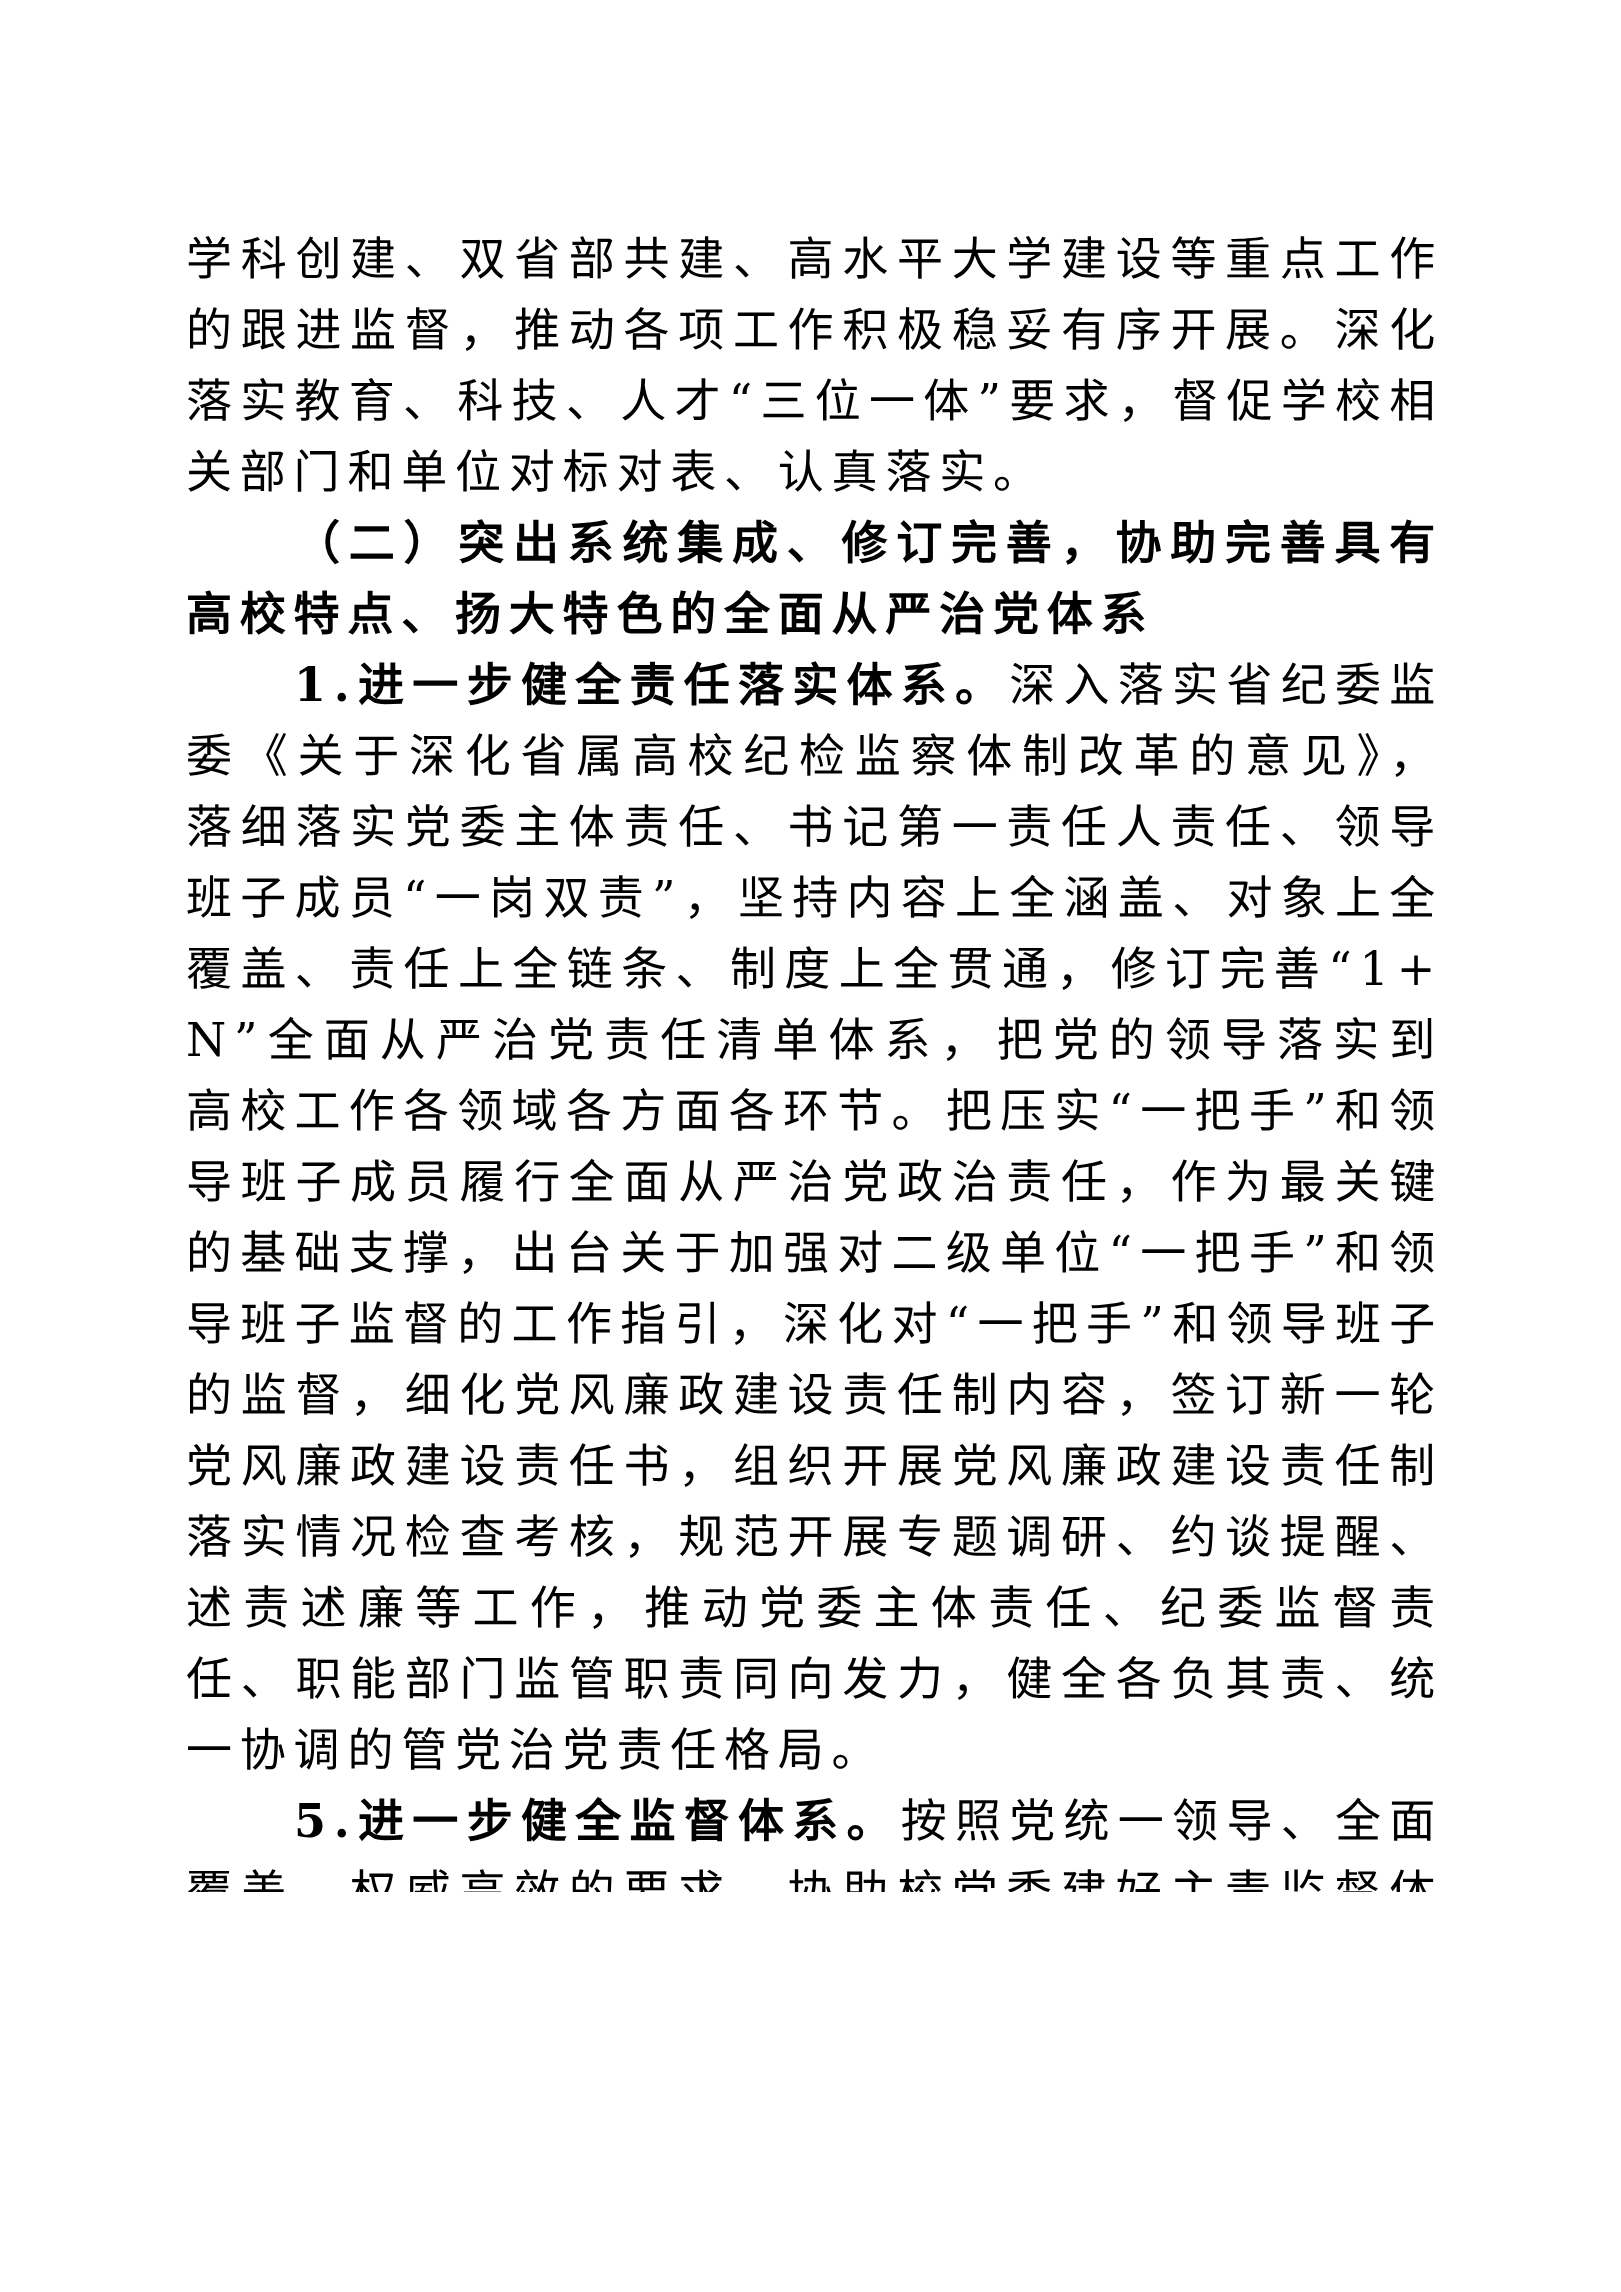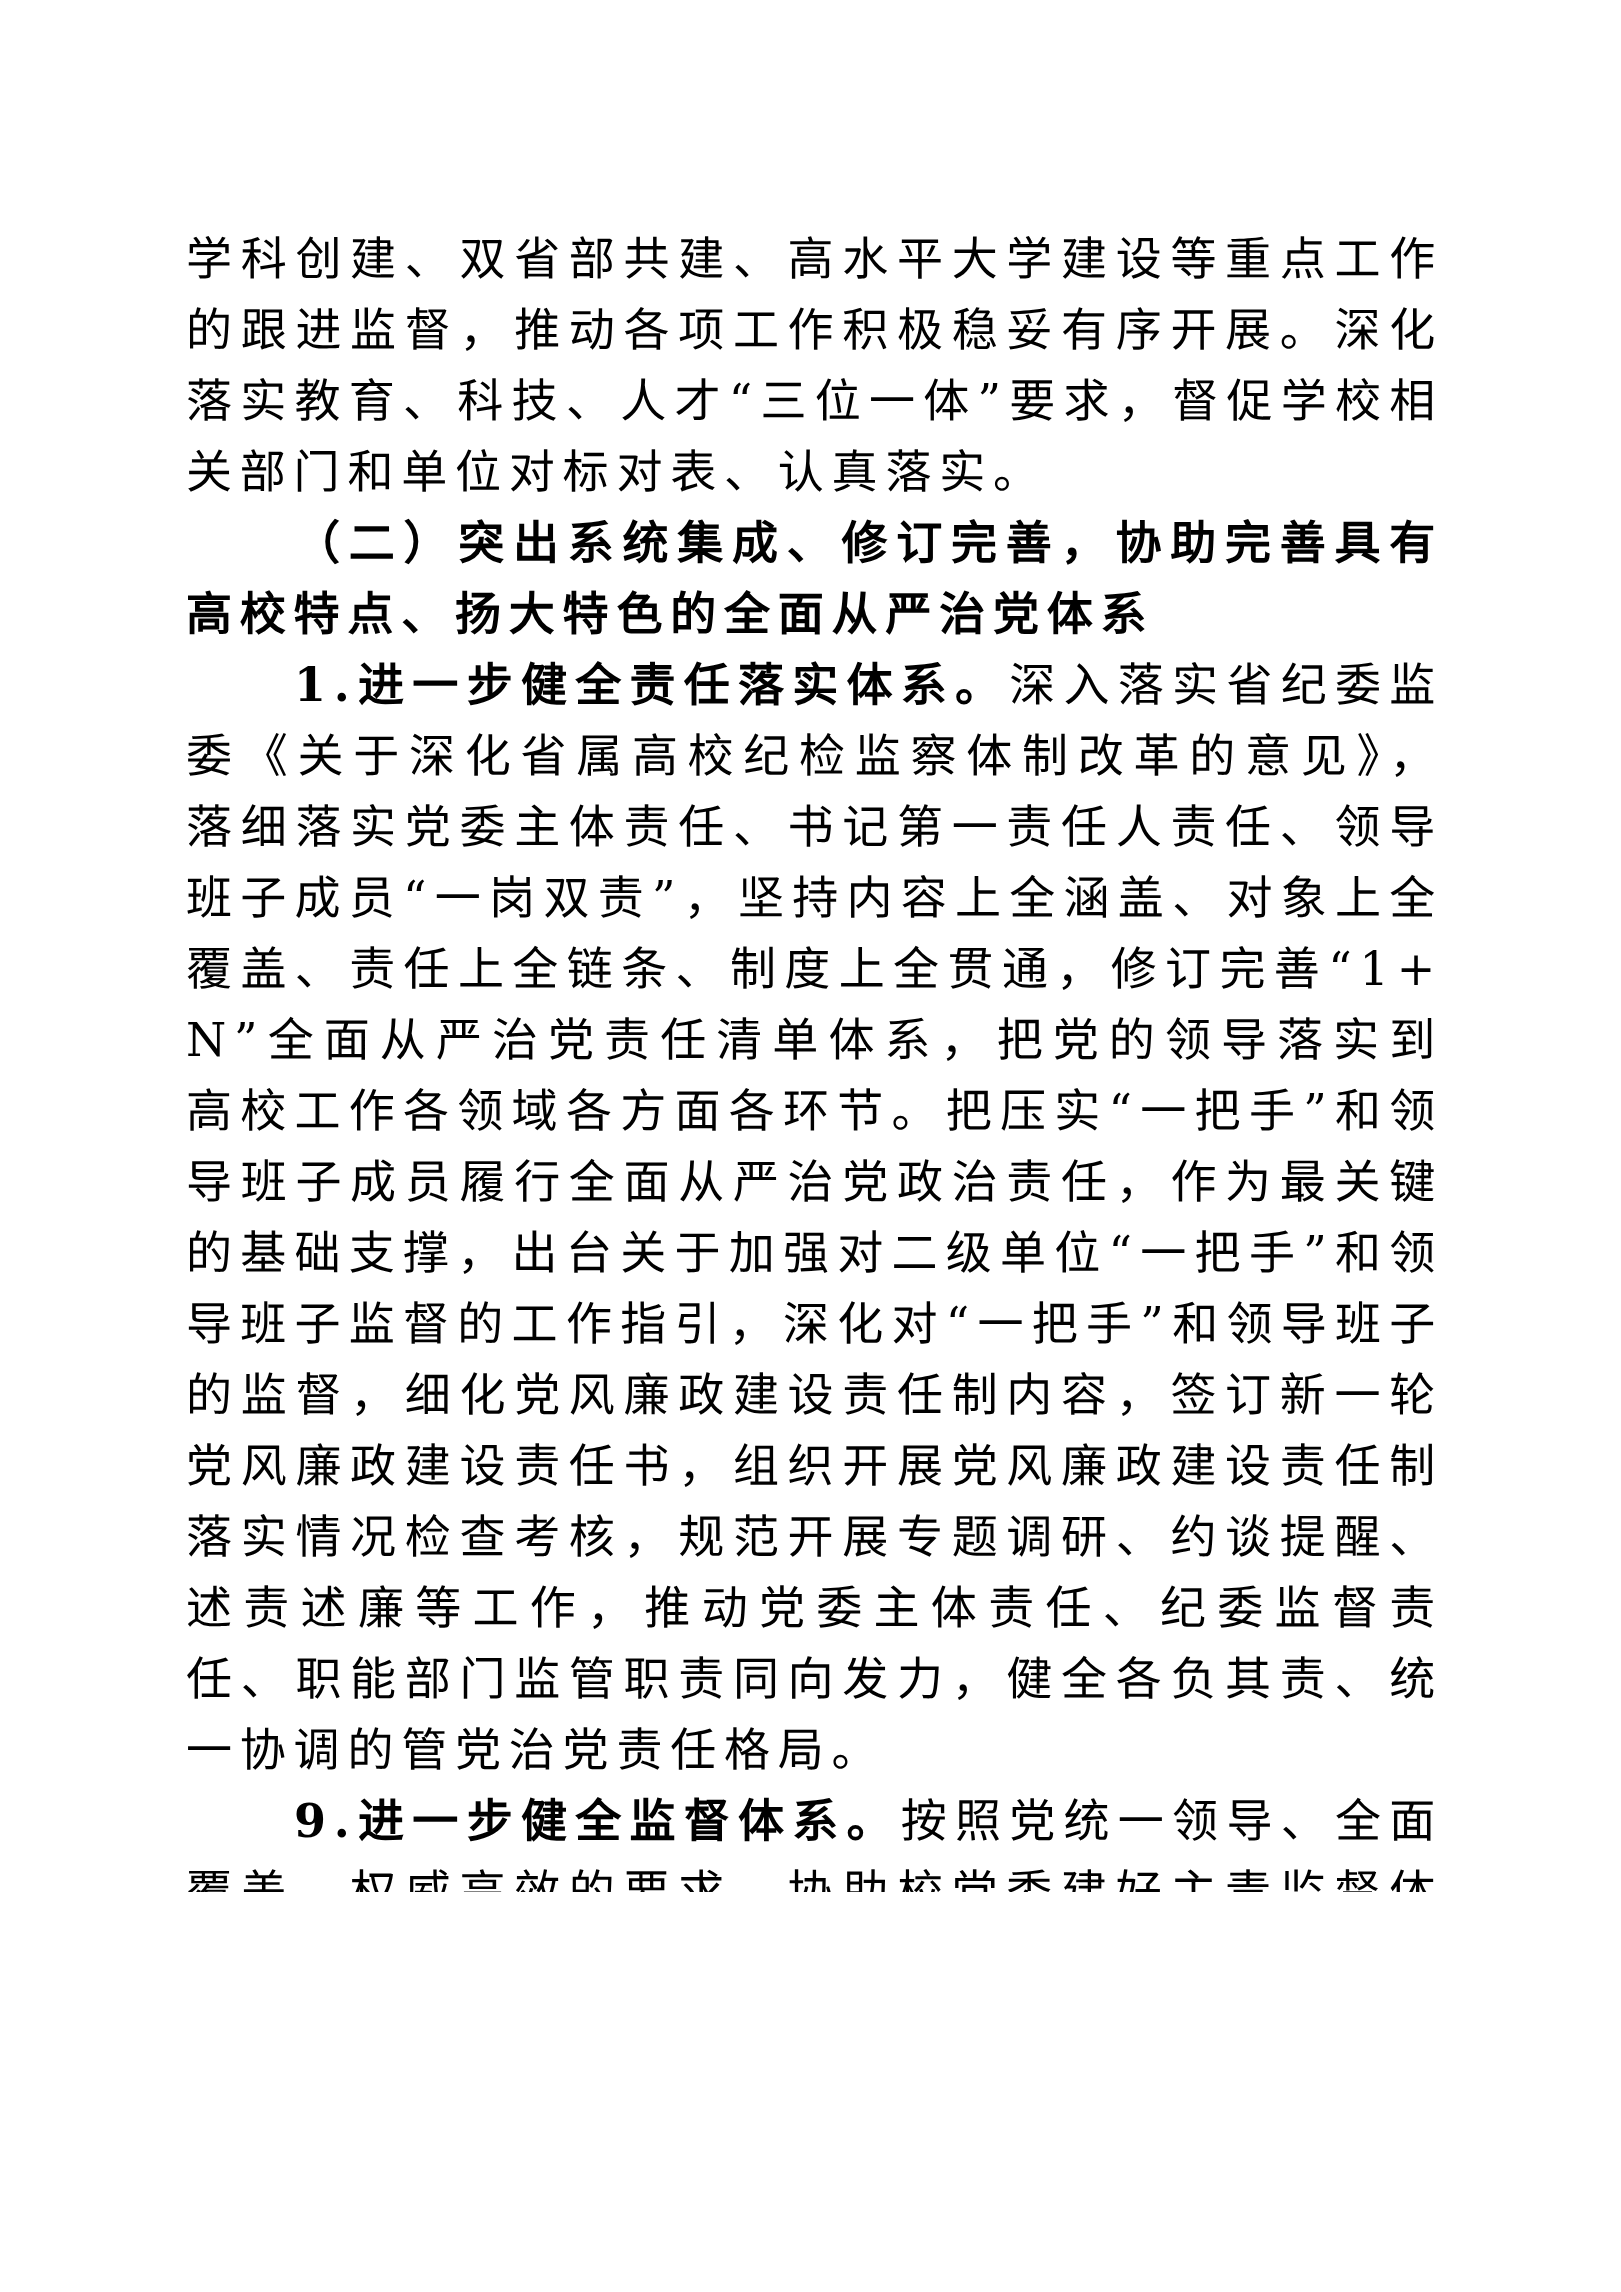--- a/index.html
+++ b/index.html
@@ -52,17 +52,17 @@
   }
 </style>
 </head>
 <body>
 
 <div class="page">
   <div class="content" id="paragraphs">
       <p class=""><span class="seg-regular">学科创建、双省部共建、高水平大学建设等重点工作的跟进监督，推动各项工作积极稳妥有序开展。深化落实教育、科技、人才“三位一体”要求，督促学校相关部门和单位对标对表、认真落实。</span></p>
       <p class="indent"><span class="seg-bold">（二）突出系统集成、修订完善，协助完善具有高校特点、扬大特色的全面从严治党体系</span></p>
       <p class="indent"><span class="seg-bold">1.进一步健全责任落实体系。</span><span class="seg-regular">深入落实省纪委监委《关于深化省属高校纪检监察体制改革的意见》，落细落实党委主体责任、书记第一责任人责任、领导班子成员“一岗双责”，坚持内容上全涵盖、对象上全覆盖、责任上全链条、制度上全贯通，修订完善“1+N”全面从严治党责任清单体系，把党的领导落实到高校工作各领域各方面各环节。把压实“一把手”和领导班子成员履行全面从严治党政治责任，作为最关键的基础支撑，出台关于加强对二级单位“一把手”和领导班子监督的工作指引，深化对“一把手”和领导班子的监督，细化党风廉政建设责任制内容，签订新一轮党风廉政建设责任书，组织开展党风廉政建设责任制落实情况检查考核，规范开展专题调研、约谈提醒、述责述廉等工作，推动党委主体责任、纪委监督责任、职能部门监管职责同向发力，健全各负其责、统一协调的管党治党责任格局。</span></p>
-      <p class="indent"><span class="seg-bold">9.进一步健全监督体系。</span><span class="seg-regular">按照党统一领导、全面覆盖、权威高效的要求，协助校党委建好主责监督体系，建立健全具有扬大特色的党委全面监督、纪委专责监督、各党政部门职能监督、党的基层组织日常监督、党员民主监督的党内监督体系，并以此为主导，促进党内监督与其他各类监督贯通、形成合力。完善学校巡察工作领导小组、反腐败工作领导小组工作机制，强化对各类监督力量的统筹协调，凝聚监督工作整体合力。不断完善纪检监察专责监督体系，进一步健全由校纪委、校纪委委员、二级纪委和二级党组织纪检委</span></p>
+      <p class="indent"><span class="seg-bold">5.进一步健全监督体系。</span><span class="seg-regular">按照党统一领导、全面覆盖、权威高效的要求，协助校党委建好主责监督体系，建立健全具有扬大特色的党委全面监督、纪委专责监督、各党政部门职能监督、党的基层组织日常监督、党员民主监督的党内监督体系，并以此为主导，促进党内监督与其他各类监督贯通、形成合力。完善学校巡察工作领导小组、反腐败工作领导小组工作机制，强化对各类监督力量的统筹协调，凝聚监督工作整体合力。不断完善纪检监察专责监督体系，进一步健全由校纪委、校纪委委员、二级纪委和二级党组织纪检委</span></p>
     </div>
   <div class="page-number">-10-</div>
 </div>
 
 
 </body></html>

